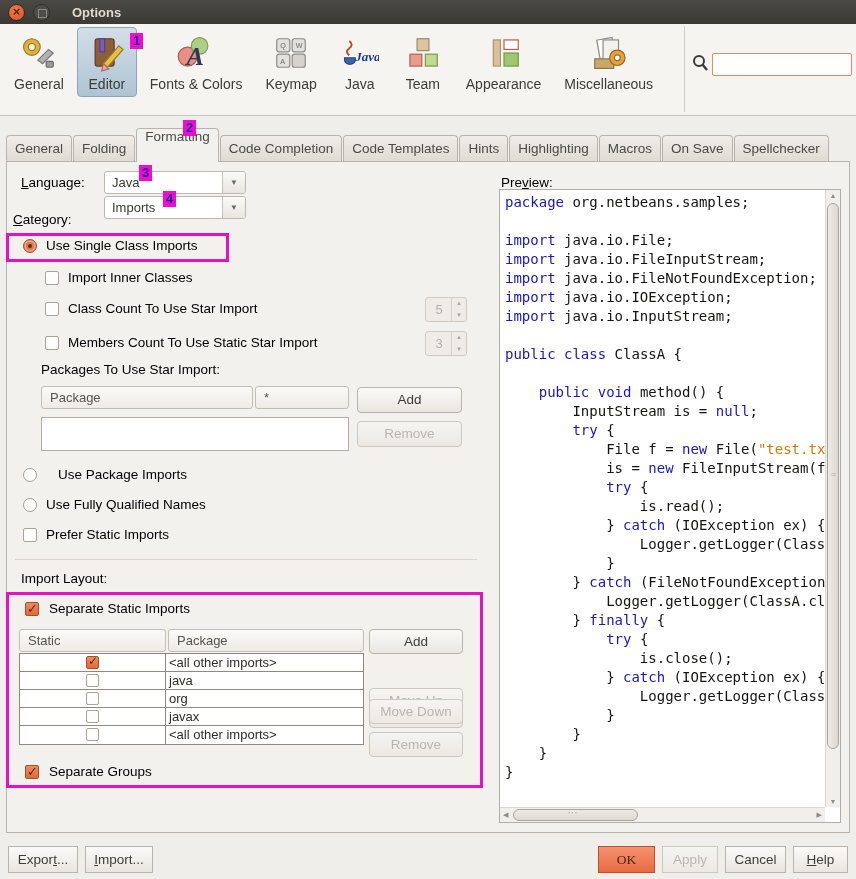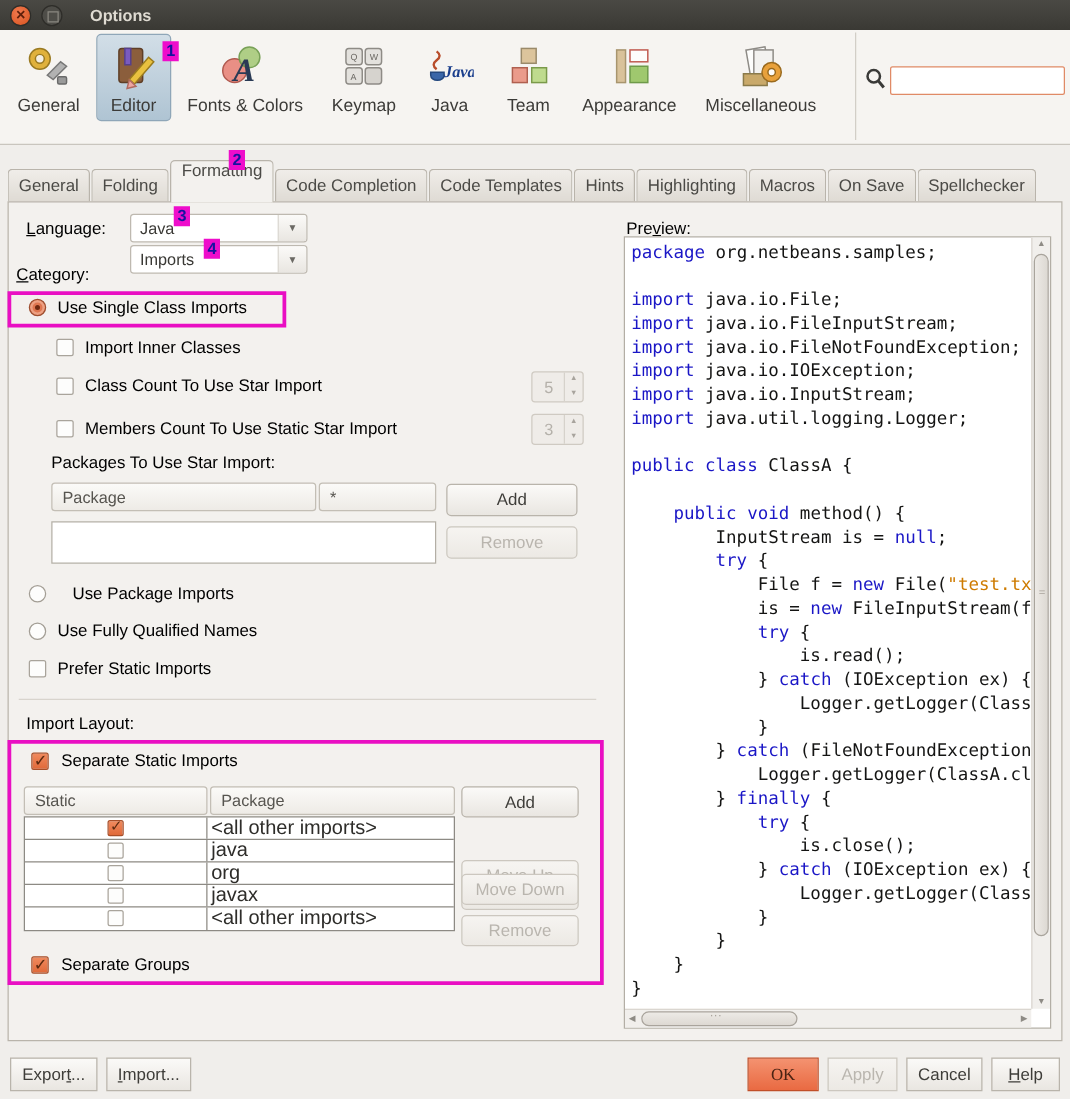--- a/index.html
+++ b/index.html
@@ -72,21 +72,21 @@
 
   
   .ltable { position:absolute; background:#FFFFFF; border:1px solid #8D8A84; }
   .lrow { display:flex; height:18px; border-bottom:1px solid #8D8A84; }
   .lrow:last-child { border-bottom:none; }
   .lc1 { width:146px; border-right:1px solid #8D8A84; position:relative; }
   .lc1 .cb { position:absolute; left:66px; top:2px; width:13px; height:13px; border:1px solid #A9A49B;
     border-radius:2px; background:#FDFDFC; }
   .lc1 .cb.on { background:linear-gradient(#F08A5E,#E06A3A); border-color:#A84E28; }
   .lc1 .cb.on::after { content:"✓"; position:absolute; left:1px; top:-3px; font-size:12px; font-weight:bold; color:#5C2A10; }
-  .lc2 { flex:1; font-size:16px; color:#2E2D2A; padding:0 3px; line-height:17px; white-space:nowrap; overflow:hidden; }
+  .lc2 { flex:1; font-size:13px; color:#2E2D2A; padding:0 3px; line-height:17px; white-space:nowrap; overflow:hidden; }
 
   
   .preview-panel { position:absolute; left:492px; top:27px; width:342px; height:634px;
     border:1px solid #B3AEA5; background:#FFFFFF; }
   .code { position:absolute; left:0; top:0; right:15px; bottom:15px; overflow:hidden; padding:3px 0 0 5px;
     font-family:"DejaVu Sans Mono","Liberation Mono",monospace; font-size:14px; line-height:19px; }
   .cl { white-space:pre; }
   .tk-k { color:#1A16C6; } .tk-p { color:#141413; } .tk-s { color:#CE7B00; }
   .vsb { position:absolute; right:0; top:0; width:15px; bottom:15px; background:#F1EFEC; border-left:1px solid #DAD6D0; }
   .hsb { position:absolute; left:0; bottom:0; right:15px; height:15px; background:#F1EFEC; border-top:1px solid #DAD6D0; }
@@ -343,21 +343,20 @@
     <div class="abs lbl" style="left:494px; top:13px;">Pre<u>v</u>iew:</div>
     <div class="preview-panel">
       <div class="code" id="code">
           <div class="cl"><span class="tk-k">package</span><span class="tk-p"> org.netbeans.samples;</span></div>
           <div class="cl">&nbsp;</div>
           <div class="cl"><span class="tk-k">import</span><span class="tk-p"> java.io.File;</span></div>
           <div class="cl"><span class="tk-k">import</span><span class="tk-p"> java.io.FileInputStream;</span></div>
           <div class="cl"><span class="tk-k">import</span><span class="tk-p"> java.io.FileNotFoundException;</span></div>
           <div class="cl"><span class="tk-k">import</span><span class="tk-p"> java.io.IOException;</span></div>
           <div class="cl"><span class="tk-k">import</span><span class="tk-p"> java.io.InputStream;</span></div>
-          <div class="cl"><span class="tk-k">import</span><span class="tk-p"> java.util.logging.Logger;</span></div>
           <div class="cl">&nbsp;</div>
           <div class="cl"><span class="tk-k">public</span><span class="tk-p"> </span><span class="tk-k">class</span><span class="tk-p"> ClassA {</span></div>
           <div class="cl">&nbsp;</div>
           <div class="cl"><span class="tk-p">    </span><span class="tk-k">public</span><span class="tk-p"> </span><span class="tk-k">void</span><span class="tk-p"> method() {</span></div>
           <div class="cl"><span class="tk-p">        InputStream is = </span><span class="tk-k">null</span><span class="tk-p">;</span></div>
           <div class="cl"><span class="tk-p">        </span><span class="tk-k">try</span><span class="tk-p"> {</span></div>
           <div class="cl"><span class="tk-p">            File f = </span><span class="tk-k">new</span><span class="tk-p"> File(</span><span class="tk-s">"test.txt"</span></div>
           <div class="cl"><span class="tk-p">            is = </span><span class="tk-k">new</span><span class="tk-p"> FileInputStream(f);</span></div>
           <div class="cl"><span class="tk-p">            </span><span class="tk-k">try</span><span class="tk-p"> {</span></div>
           <div class="cl"><span class="tk-p">                is.read();</span></div>

